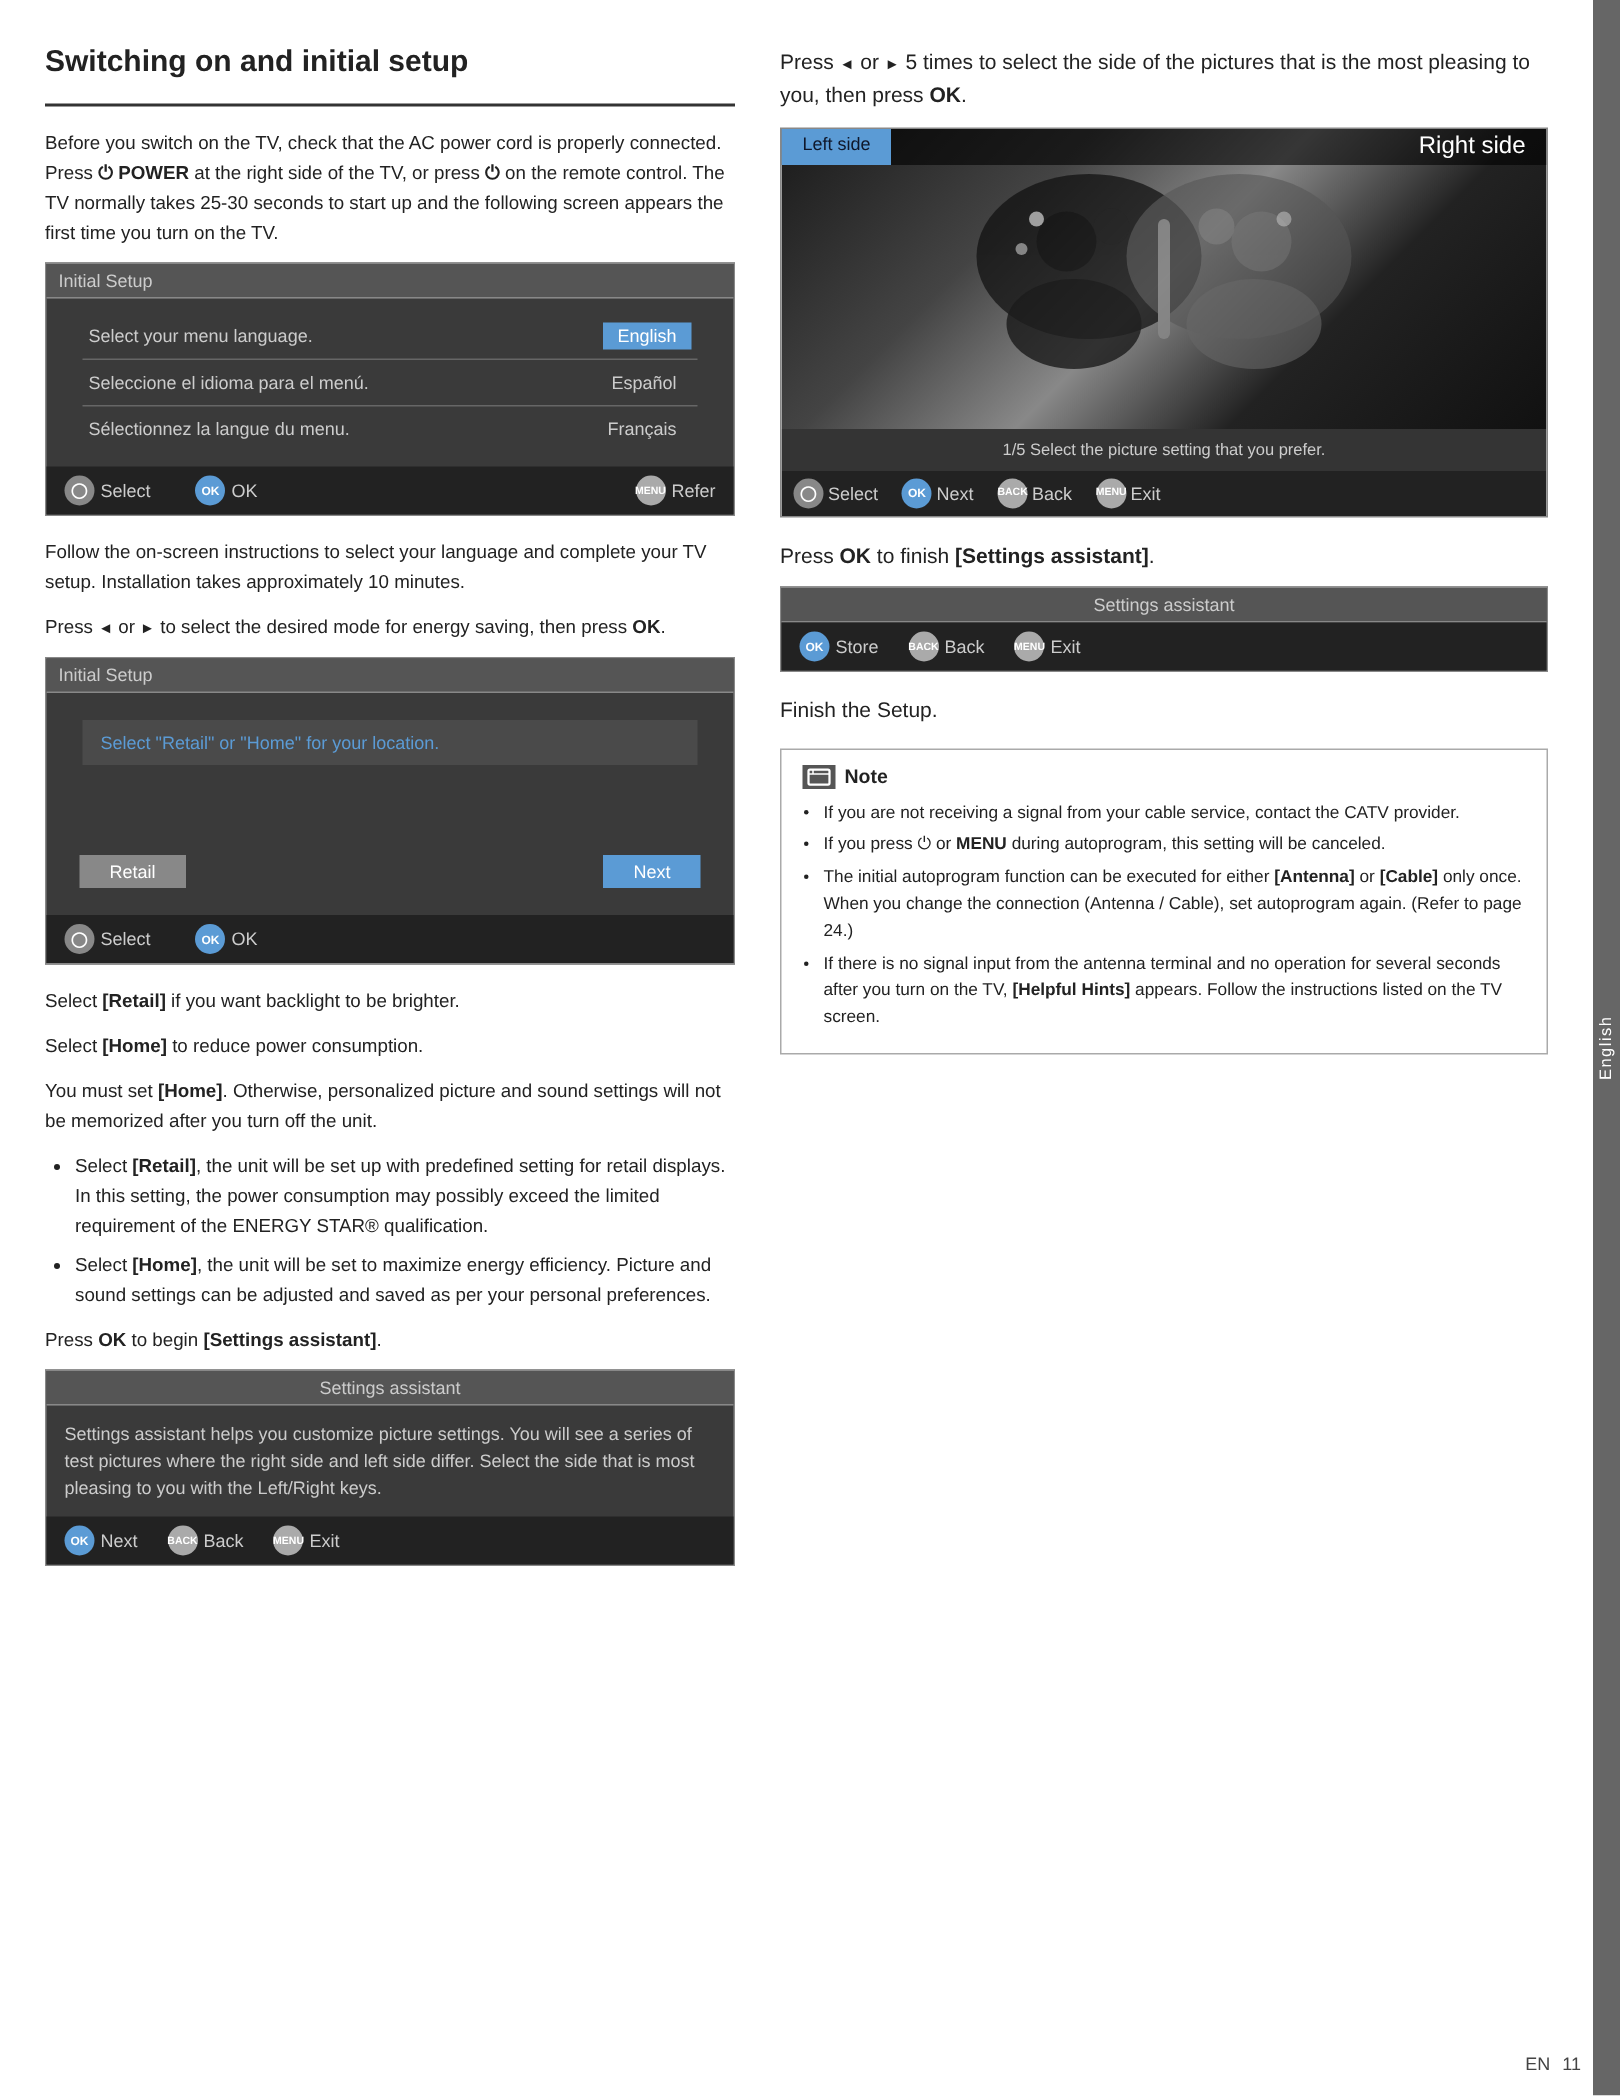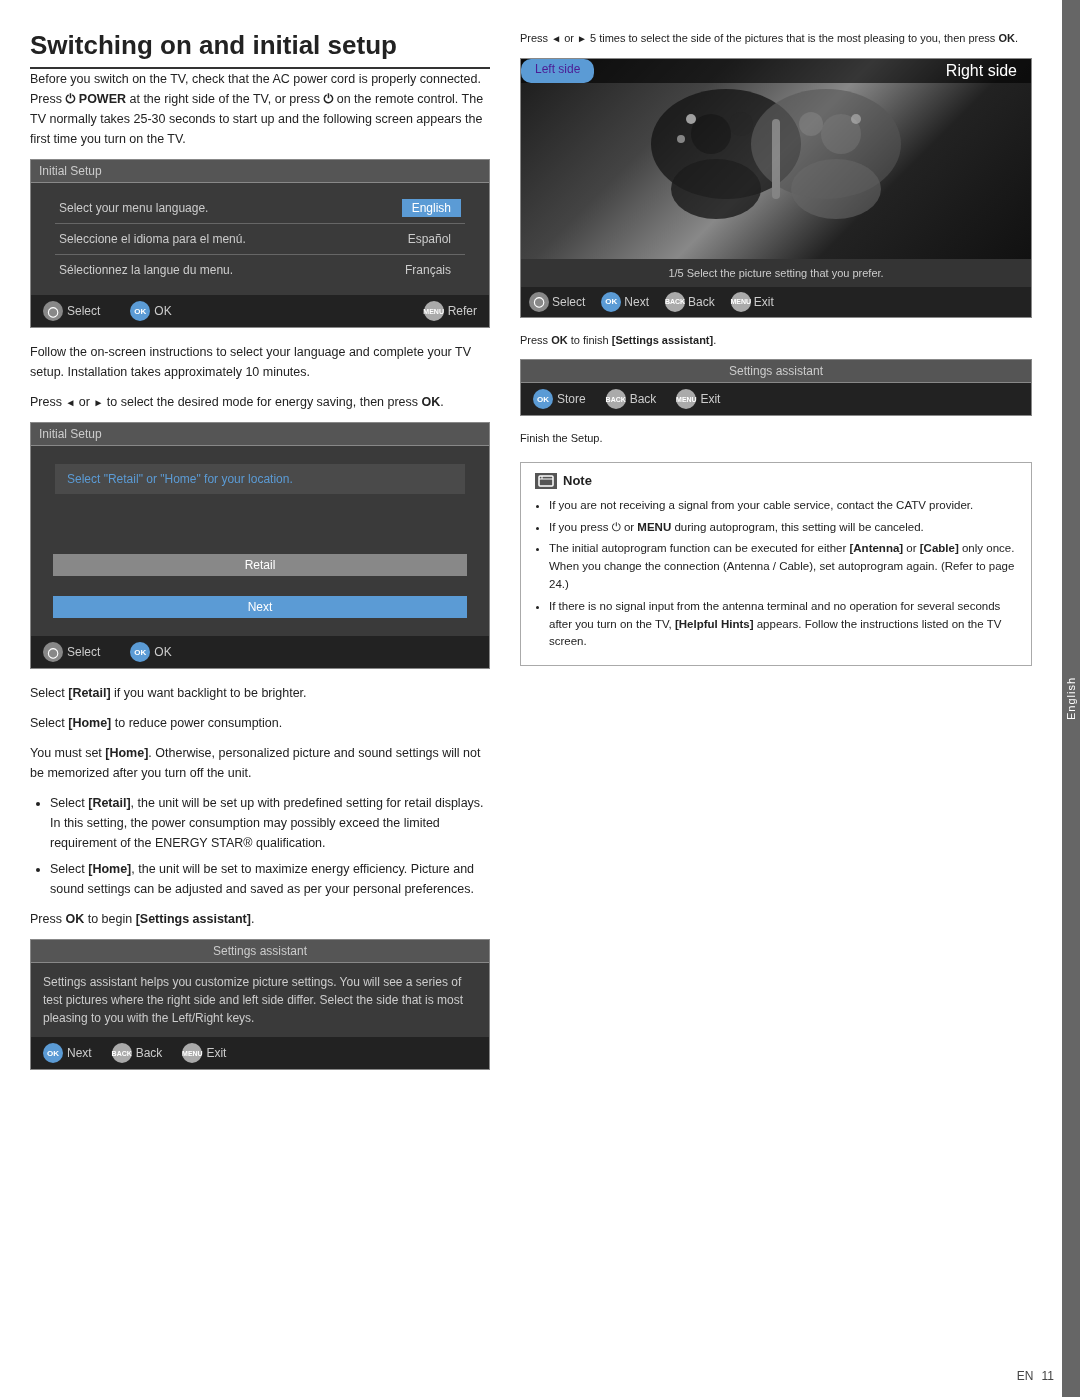--- a/index.html
+++ b/index.html
@@ -52,24 +52,25 @@
     .left-col {
       flex: 0 0 460px;
       max-width: 460px;
     }
 
     .right-col {
       flex: 1;
     }
 
     h1 {
-      font-size: 26px;
+      font-size: 20px;
       font-weight: bold;
       border-bottom: 2px solid #333;
-      padding-bottom: 6px;
+      padding-bottom: 16px;
+      margin-bottom: 14px;
     }
 
     p {
       font-size: 12.5px;
       line-height: 1.6;
       margin-bottom: 10px;
     }
 
     .bold { font-weight: bold; }
 
@@ -186,21 +187,20 @@
       font-size: 12px;
       background: #4a4a4a;
       margin: 10px 12px;
     }
 
     .location-buttons {
       display: flex;
       justify-content: space-between;
       gap: 20px;
       padding: 10px;
-      flex-direction: column;
     }
 
     .loc-btn {
       padding: 4px 20px;
       font-size: 12px;
       border: none;
       cursor: pointer;
       color: #fff;
     }
 
@@ -248,21 +248,21 @@
     .settings-footer {
       background: #222;
       display: flex;
       align-items: center;
       padding: 6px 12px;
       gap: 20px;
     }
 
     
     .right-col p {
-      font-size: 11px;
+      font-size: 14px;
     }
 
     
     .picture-box {
       border: 1px solid #888;
       margin-bottom: 14px;
       position: relative;
       overflow: hidden;
     }
 
@@ -272,24 +272,23 @@
       background: rgba(0,0,0,0.6);
       position: absolute;
       top: 0;
       left: 0;
       right: 0;
       z-index: 2;
     }
 
     .pic-side-left {
       background: #5b9bd5;
-      color: #4c1d95;
+      color: #0f172a;
       padding: 3px 14px;
       font-size: 12px;
-      border-radius: 10px;
     }
 
     .pic-side-right {
       background: transparent;
       color: #fff;
       padding: 3px 14px;
       font-size: 16px;
     }
 
     .butterfly-img {

